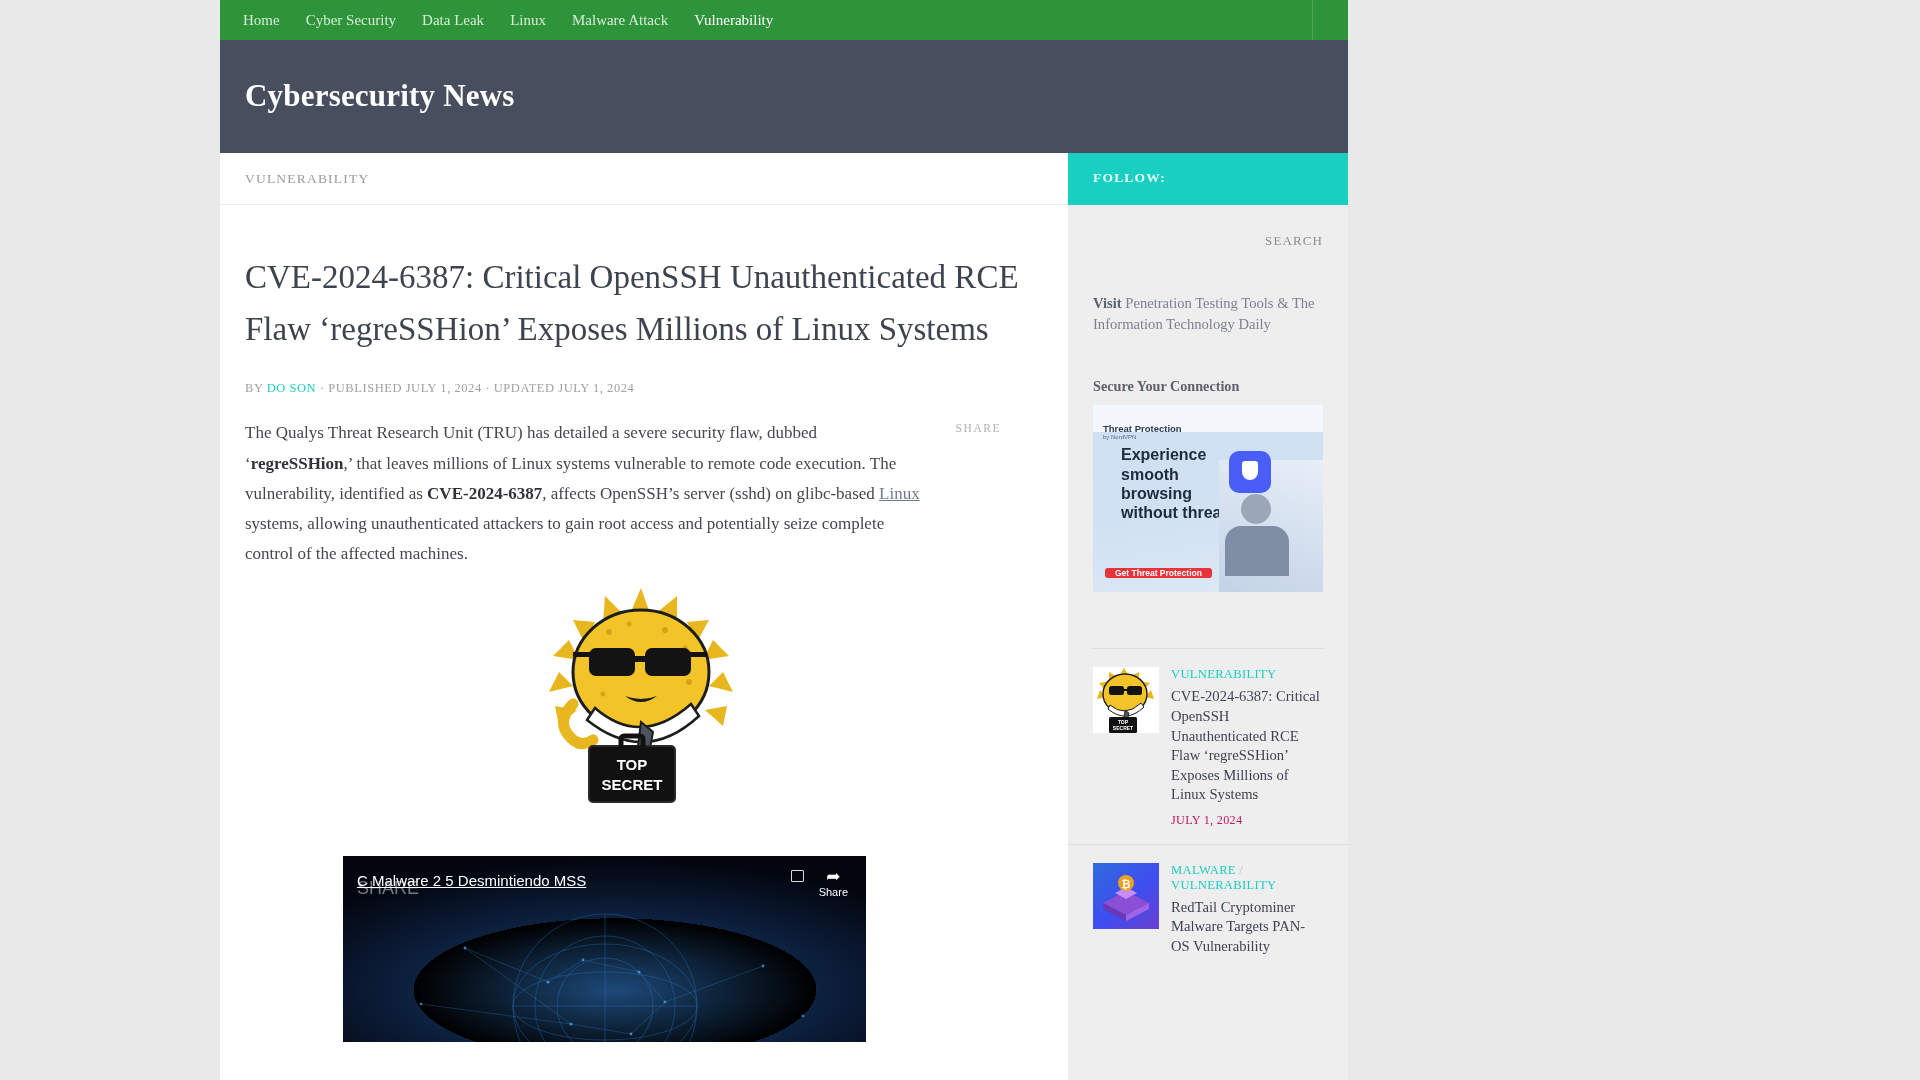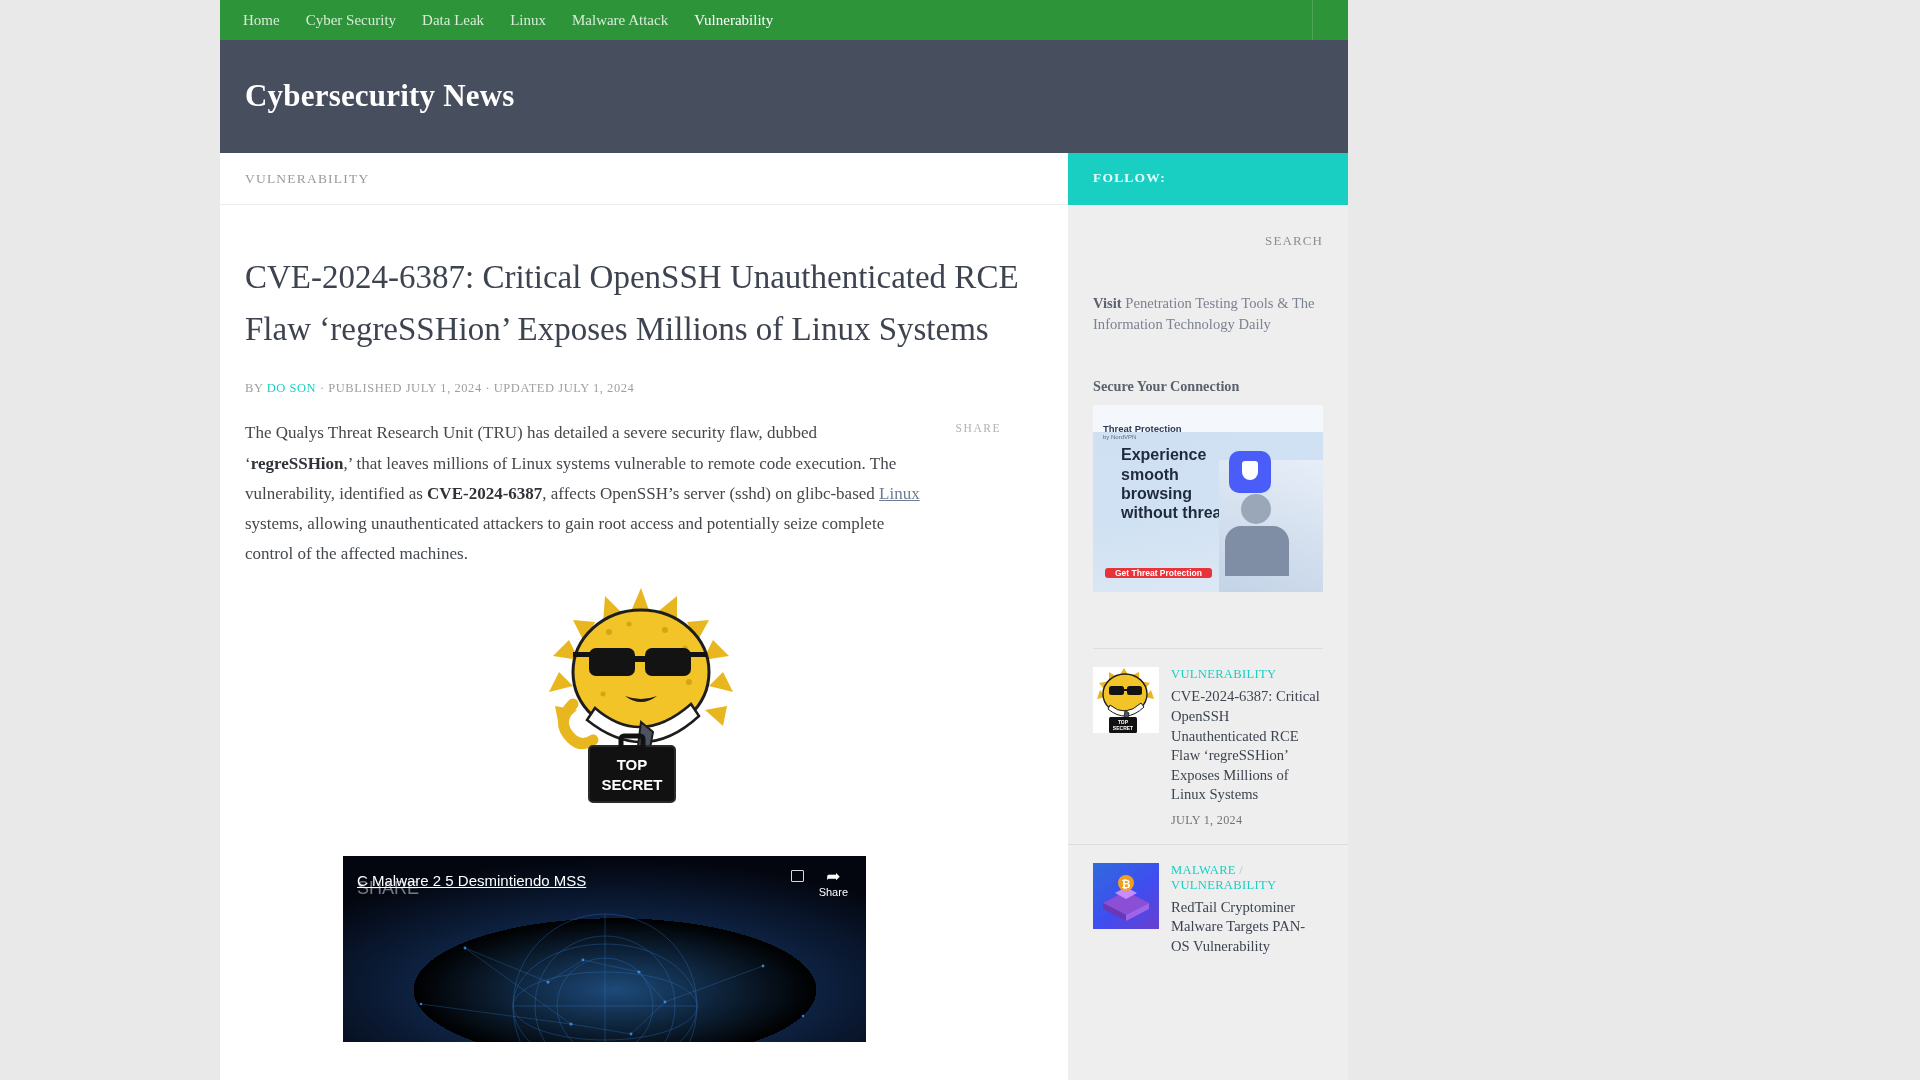--- a/index.html
+++ b/index.html
@@ -197,21 +197,21 @@
   .thumb-b { background: linear-gradient(140deg,#2f6bdd 0%,#3f4df0 55%,#6a3fd0 100%); }
   .post-body { flex: 1; }
   .post-cat {
     font-size: 12.6px; color: #19cfc1; letter-spacing: .3px; cursor: pointer;
   }
   .post-cat .sep { color: #b9bdc4; }
   .post-title {
     margin-top: 5px; font-size: 14.6px; line-height: 1.34; color: #3d4450; cursor: pointer;
   }
   .post-date {
-    margin-top: 8px; font-size: 12.2px; color: #737373; letter-spacing: .3px;
+    margin-top: 8px; font-size: 12.2px; color: #be185d; letter-spacing: .3px;
   }
 </style>
 </head>
 <body>
 
 <div class="page">
 
   <nav class="navbar">
     <div class="nav-inner">
       <div class="nav-item">Home</div>

